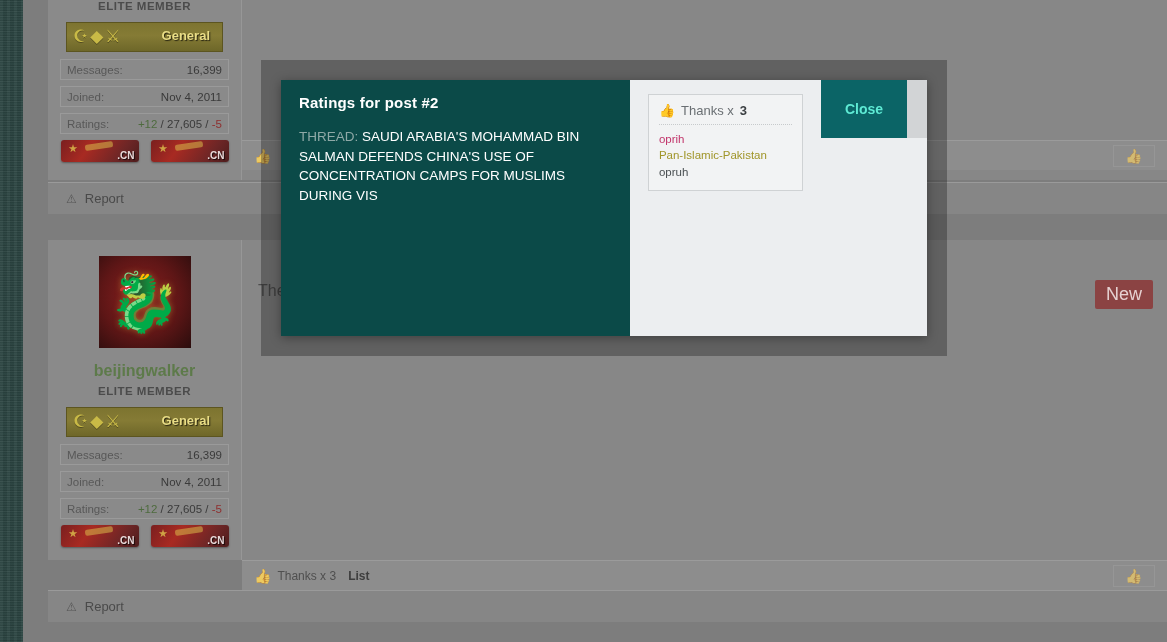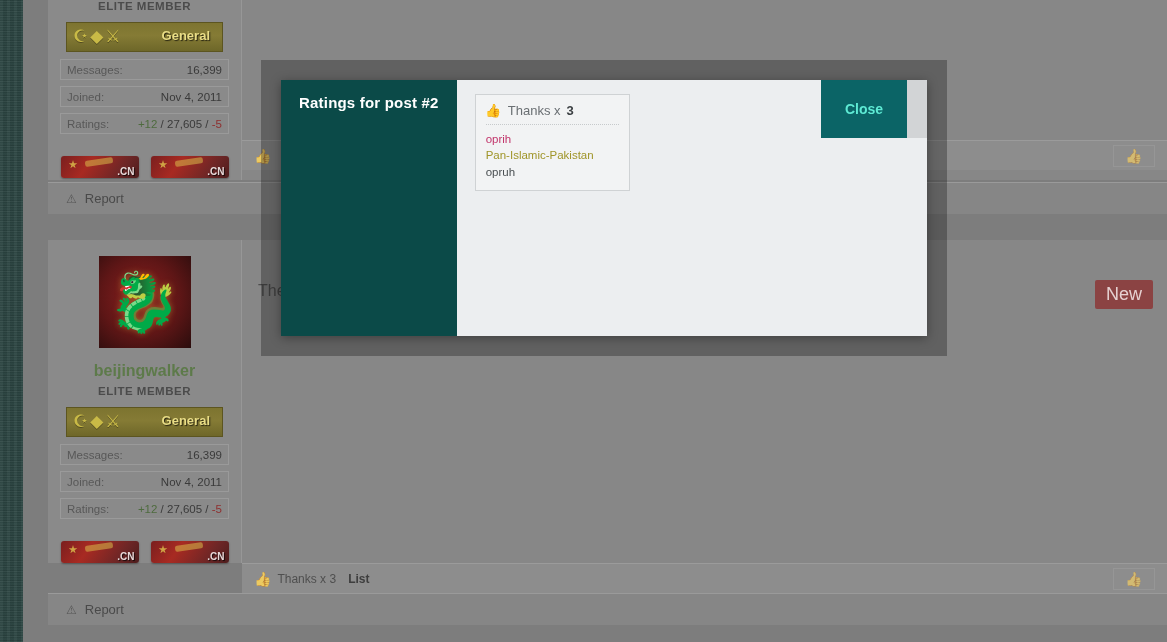--- a/index.html
+++ b/index.html
@@ -88,21 +88,20 @@
   .rating-neu { color: #3a3a3a; }
   .rating-neg { color: #8e2f2f; }
 
   
   .flags { display: flex; gap: 12px; justify-content: center; margin-top: 2px; }
   .flag {
     width: 78px; height: 22px; border-radius: 3px;
     background: linear-gradient(125deg, #7a1f1f 0%, #a82a22 35%, #6d2626 75%, #4e1d1d 100%);
     position: relative; box-shadow: 0 1px 2px rgba(0,0,0,.35);
     overflow: hidden;
-    margin-top: 16px;
   }
   .flag::before {
     content: ""; position: absolute; left: 8px; top: 4px;
     width: 9px; height: 9px; background: #d9b94a; opacity: .85;
     clip-path: polygon(50% 0%, 61% 35%, 98% 35%, 68% 57%, 79% 91%, 50% 70%, 21% 91%, 32% 57%, 2% 35%, 39% 35%);
   }
   .flag::after {
     content: ""; position: absolute; left: 24px; top: 3px;
     width: 28px; height: 6px; background: rgba(217,185,74,.55);
     transform: rotate(-8deg); border-radius: 2px;
@@ -354,20 +353,24 @@
       </div>
     </div>
 
   </div>
 
   <div class="backdrop"></div>
 
   <div class="modal">
     <div class="modal-header">
       <div class="modal-title">Ratings for post #2</div>
+      <div class="modal-sub">
+        <span class="kw">THREAD:</span>
+        <span>SAUDI ARABIA'S MOHAMMAD BIN SALMAN DEFENDS CHINA'S USE OF CONCENTRATION CAMPS FOR MUSLIMS DURING VIS</span>
+      </div>
     </div>
 
     <div class="modal-body">
       <div class="rating-box">
         <div class="rating-head">
           <span>👍</span>
           <span>Thanks x</span>
           <b>3</b>
         </div>
         <div class="rating-users">

